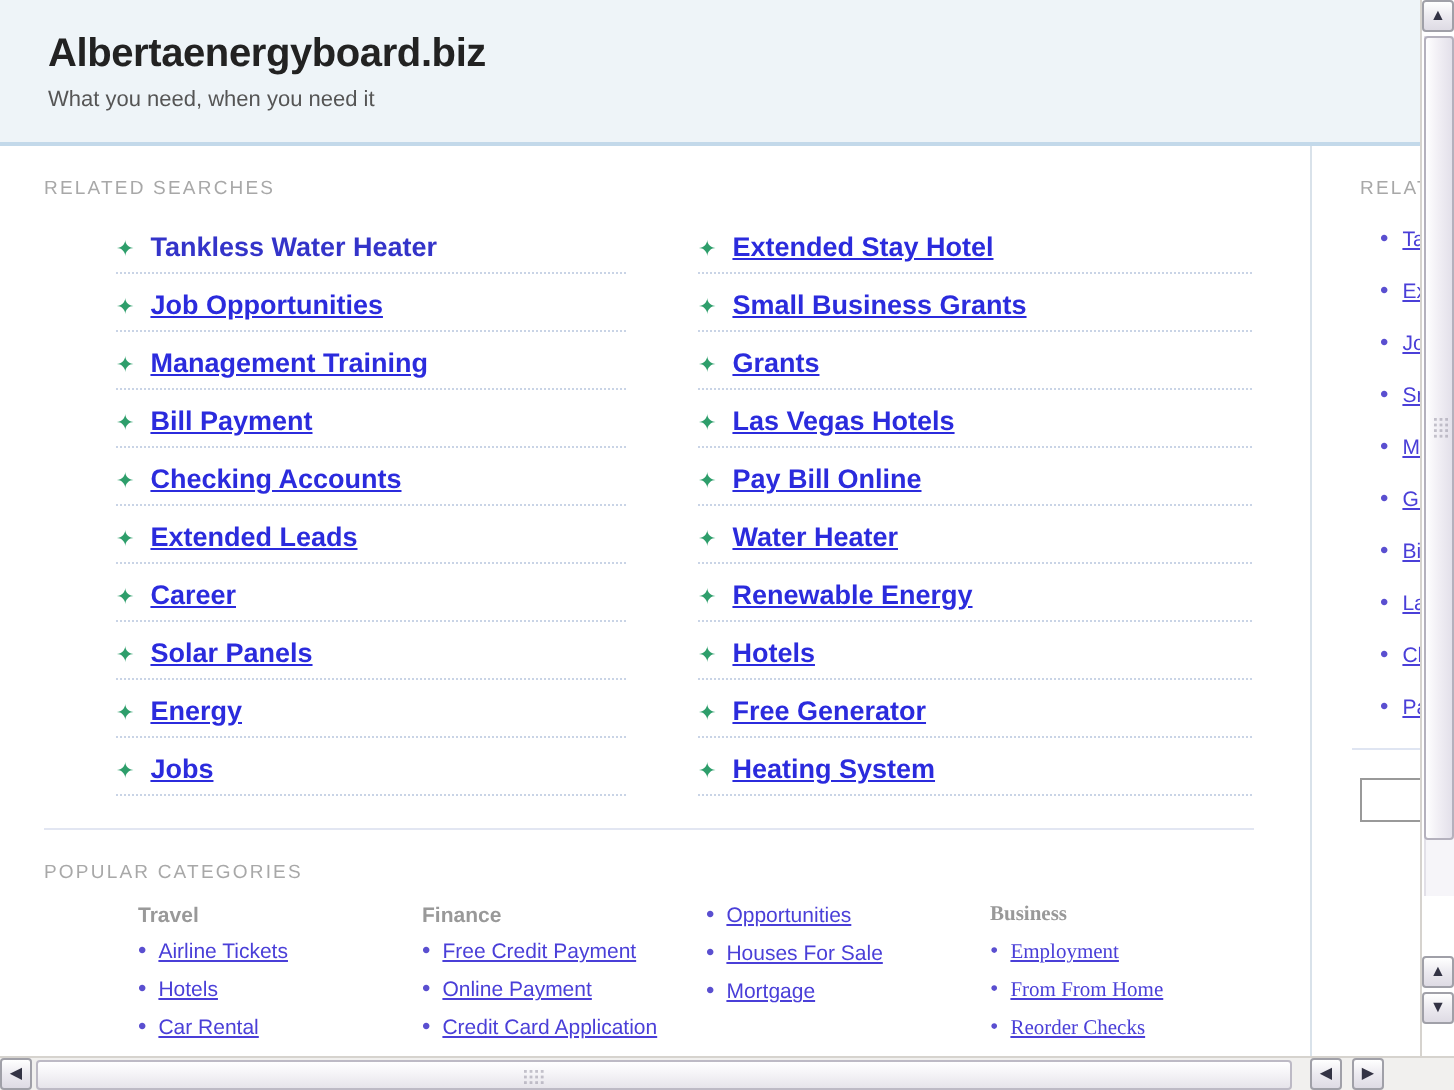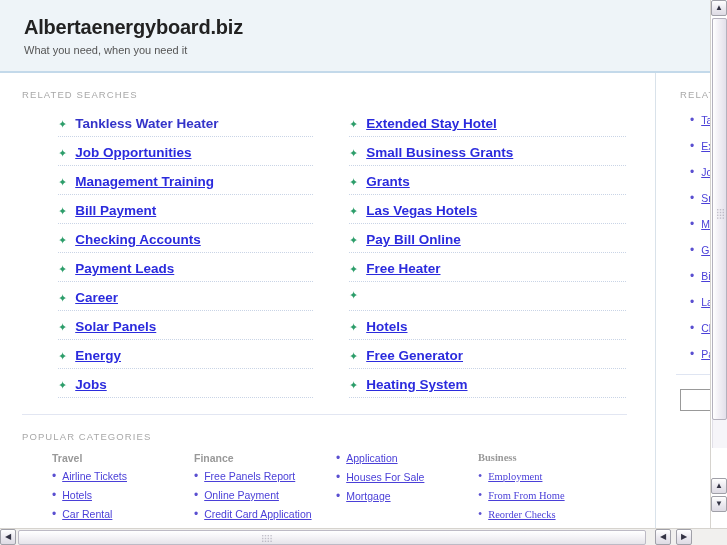--- a/index.html
+++ b/index.html
@@ -101,20 +101,21 @@
   .rs-link.nounderline { text-decoration: none; color: #3434c9; }
 
   
   .pc-divider {
     border-top: 1px solid #e2e6f2;
     margin: 16px 28px 0 22px;
   }
   .pc-grid {
     display: flex;
     padding: 10px 0 0 52px;
+    justify-content: flex-end;
   }
   .pc-col { width: 142px; flex: 0 0 142px; }
   .pc-col.business { width: 160px; flex: 0 0 160px; font-family: Liberation Serif, serif; }
   .pc-head {
     font-size: 10.5px;
     color: #999999;
     font-weight: bold;
     margin-bottom: 6px;
     line-height: 12px;
   }
@@ -285,21 +286,21 @@
               <div class="rs-item">
                 <span class="arrow-bullet">✦</span>
                 <span class="rs-link">Bill Payment</span>
               </div>
               <div class="rs-item">
                 <span class="arrow-bullet">✦</span>
                 <span class="rs-link">Checking Accounts</span>
               </div>
               <div class="rs-item">
                 <span class="arrow-bullet">✦</span>
-                <span class="rs-link">Payment Leads</span>
+                <span class="rs-link">Extended Leads</span>
               </div>
               <div class="rs-item">
                 <span class="arrow-bullet">✦</span>
                 <span class="rs-link">Career</span>
               </div>
               <div class="rs-item">
                 <span class="arrow-bullet">✦</span>
                 <span class="rs-link">Solar Panels</span>
               </div>
               <div class="rs-item">
@@ -327,24 +328,25 @@
               <div class="rs-item">
                 <span class="arrow-bullet">✦</span>
                 <span class="rs-link">Las Vegas Hotels</span>
               </div>
               <div class="rs-item">
                 <span class="arrow-bullet">✦</span>
                 <span class="rs-link">Pay Bill Online</span>
               </div>
               <div class="rs-item">
                 <span class="arrow-bullet">✦</span>
-                <span class="rs-link">Free Heater</span>
-              </div>
-              <div class="rs-item">
-                <span class="arrow-bullet">✦</span>
+                <span class="rs-link">Water Heater</span>
+              </div>
+              <div class="rs-item">
+                <span class="arrow-bullet">✦</span>
+                <span class="rs-link">Renewable Energy</span>
               </div>
               <div class="rs-item">
                 <span class="arrow-bullet">✦</span>
                 <span class="rs-link">Hotels</span>
               </div>
               <div class="rs-item">
                 <span class="arrow-bullet">✦</span>
                 <span class="rs-link">Free Generator</span>
               </div>
               <div class="rs-item">
@@ -371,35 +373,35 @@
               </div>
               <div class="pc-item">
                 <span class="dot-bullet">•</span>
                 <span class="pc-link">Car Rental</span>
               </div>
             </div>
             <div class="pc-col">
               <div class="pc-head">Finance</div>
               <div class="pc-item">
                 <span class="dot-bullet">•</span>
-                <span class="pc-link">Free Panels Report</span>
+                <span class="pc-link">Free Credit Payment</span>
               </div>
               <div class="pc-item">
                 <span class="dot-bullet">•</span>
                 <span class="pc-link">Online Payment</span>
               </div>
               <div class="pc-item">
                 <span class="dot-bullet">•</span>
                 <span class="pc-link">Credit Card Application</span>
               </div>
             </div>
             <div class="pc-col">
               <div class="pc-item">
                 <span class="dot-bullet">•</span>
-                <span class="pc-link">Application</span>
+                <span class="pc-link">Opportunities</span>
               </div>
               <div class="pc-item">
                 <span class="dot-bullet">•</span>
                 <span class="pc-link">Houses For Sale</span>
               </div>
               <div class="pc-item">
                 <span class="dot-bullet">•</span>
                 <span class="pc-link">Mortgage</span>
               </div>
             </div>

